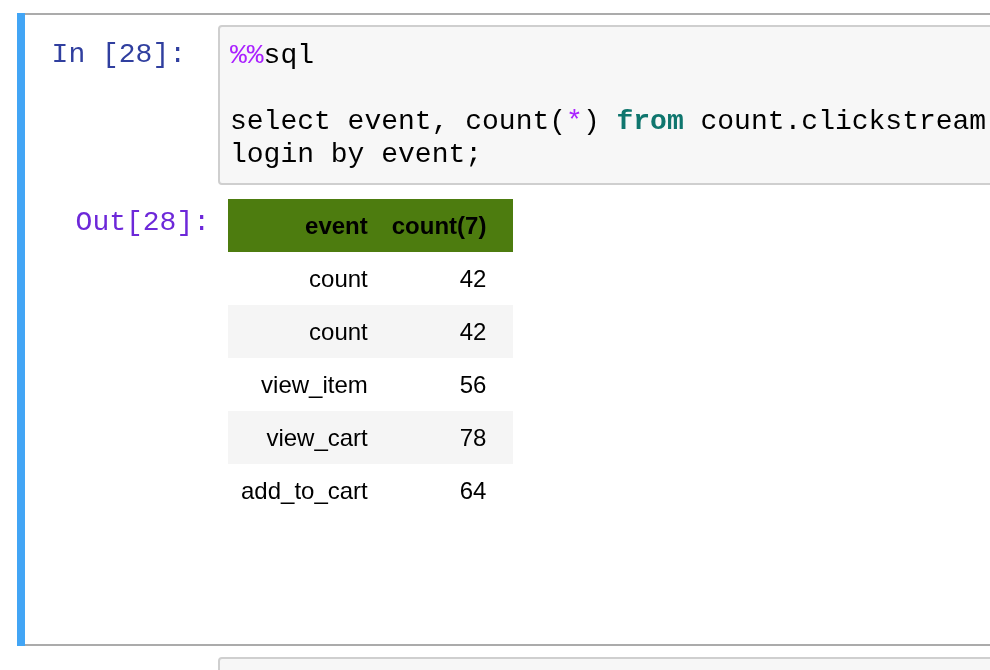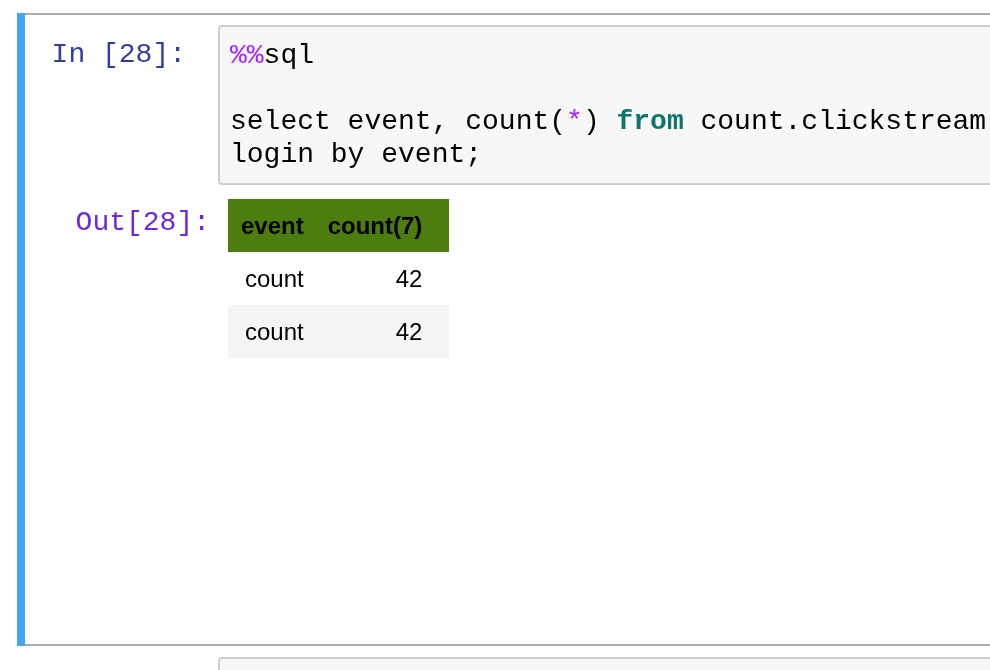--- a/index.html
+++ b/index.html
@@ -126,20 +126,32 @@
         </thead>
         <tbody>
           <tr>
             <td class="col-event">count</td>
             <td class="col-count">42</td>
           </tr>
           <tr>
             <td class="col-event">count</td>
             <td class="col-count">42</td>
           </tr>
+          <tr>
+            <td class="col-event">view_item</td>
+            <td class="col-count">56</td>
+          </tr>
+          <tr>
+            <td class="col-event">view_cart</td>
+            <td class="col-count">78</td>
+          </tr>
+          <tr>
+            <td class="col-event">add_to_cart</td>
+            <td class="col-count">64</td>
+          </tr>
         </tbody>
       </table>
     </div>
   </div>
 
 </div>
 
 <div class="next-cell-box"></div>
 
 </body></html>

